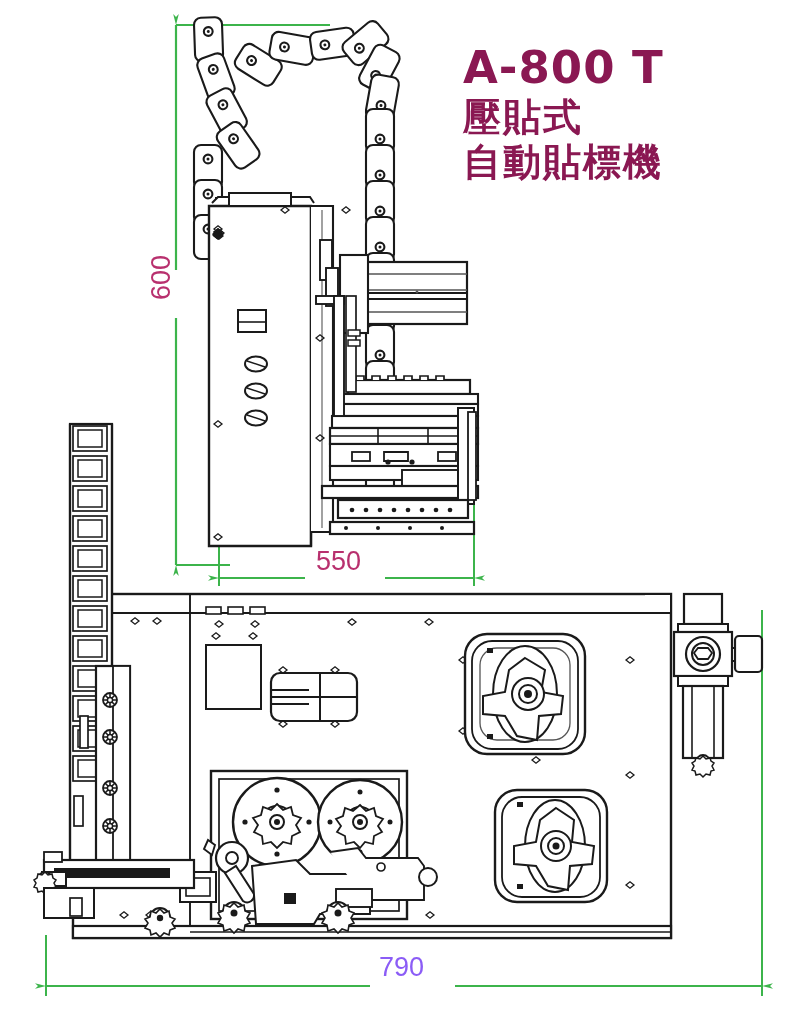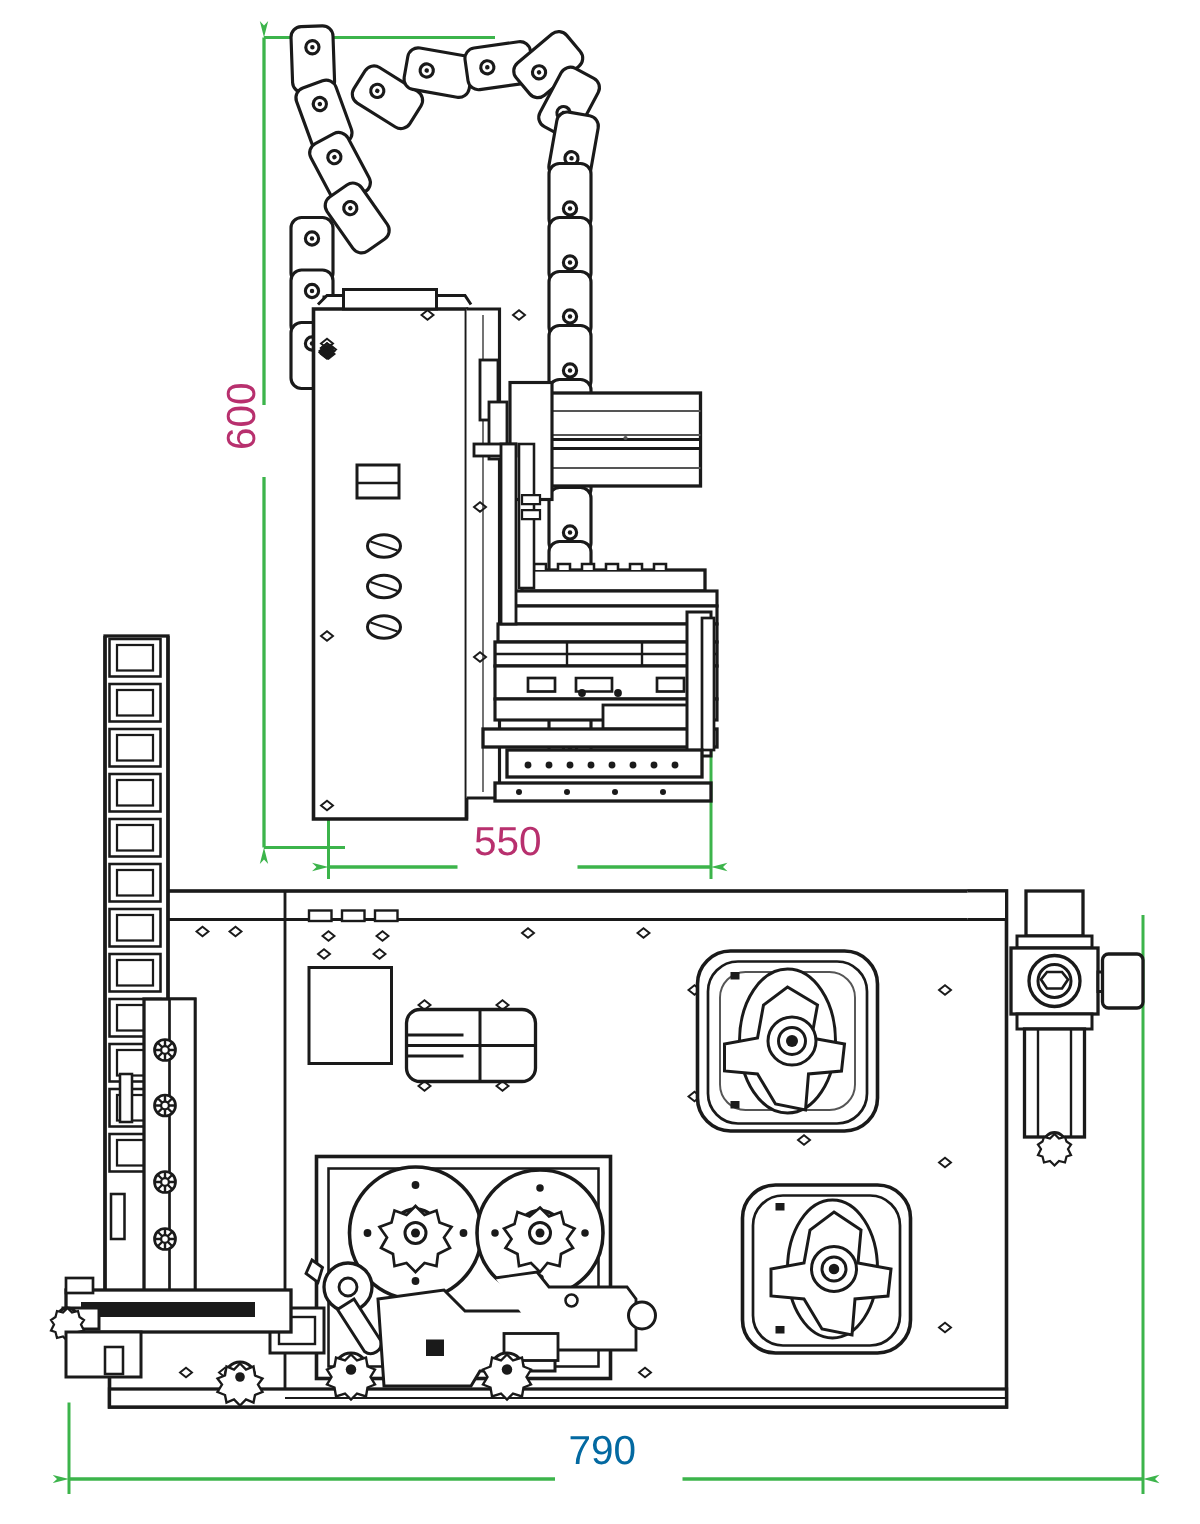--- a/index.html
+++ b/index.html
@@ -624,18 +624,23 @@
         <rect x="683" y="686" width="40" height="72" fill="#ffffff" stroke="#1a1a1a" stroke-width="2.2"></rect>
         <line x1="692" y1="686" x2="692" y2="758" stroke="#1a1a1a" stroke-width="1.6"></line>
         <line x1="714" y1="686" x2="714" y2="758" stroke="#1a1a1a" stroke-width="1.6"></line>
         <circle cx="703" cy="762" r="7" fill="#ffffff" stroke="#1a1a1a" stroke-width="1.9"></circle>
         <path d="M703,756 l3,3 l4,-1 l1,3 l3,2 l-2,3 l2,4 l-3,1 l-1,4 l-4,-1 l-3,3
                  l-3,-3 l-4,1 l-1,-4 l-3,-1 l2,-4 l-2,-3 l3,-2 l1,-3 l4,1 z" fill="#ffffff" stroke="#1a1a1a" stroke-width="1.5"></path>
       </g>
     </g>
   </svg>
 
+  <div class="title-block" style="color: rgb(138, 24, 82);">
+    <div class="title-model">A-800 T</div>
+    <div class="title-cn1">壓貼式</div>
+    <div class="title-cn2">自動貼標機</div>
+  </div>
 
   <div class="dim-text" id="dim-600-text" style="color: rgb(184, 48, 110);">600</div>
   <div class="dim-text" id="dim-310-text" style="color: rgb(184, 48, 110);">550</div>
-  <div class="dim-text" id="dim-790-text" style="color: #0369a1;">790</div>
+  <div class="dim-text" id="dim-790-text" style="color: #8b5cf6;">790</div>
 
 </div>
 
 </body></html>

